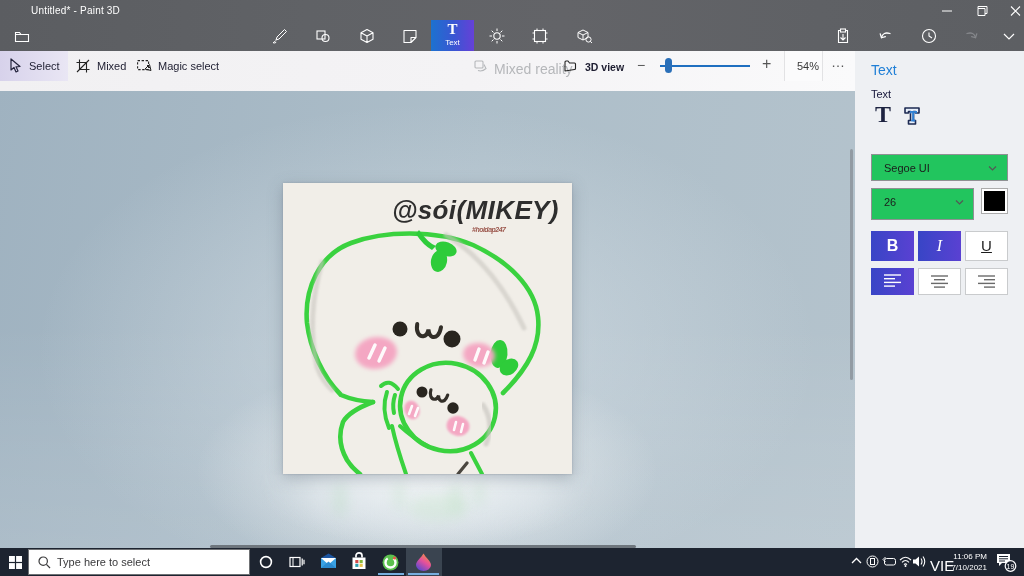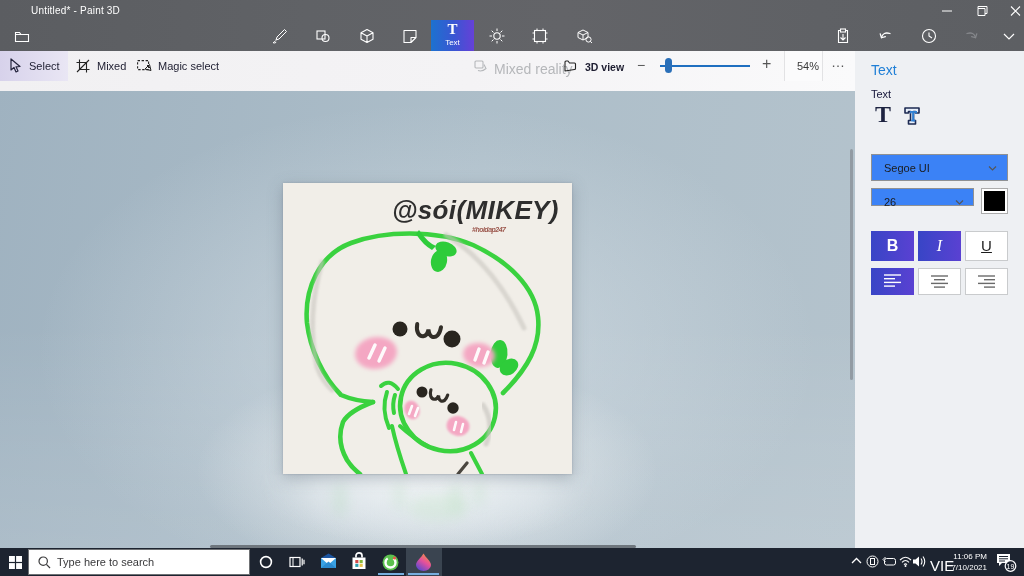--- a/index.html
+++ b/index.html
@@ -45,21 +45,21 @@
     background:linear-gradient(90deg,#f1f0f2 0%, #f4f3f5 55%, #fafafb 100%); }
   #selbtn { position:absolute; left:0; top:0; width:68px; height:30px;
     background:linear-gradient(90deg,#d7d2eb, #e9e6f4); }
   .rlabel { position:absolute; top:9px; font-size:11px; color:#1d1d30; }
   .rgrey { color:#b5b7ba; }
 
   
   #panel { position:absolute; left:855px; top:51px; width:169px; height:497px; background:#eef0f3; }
   #panel .head { position:absolute; left:16px; top:11px; font-size:14px; color:#1f7fd6; }
   #panel .sub { position:absolute; left:16px; top:37px; font-size:11px; color:#16163a; }
-  .dd { position:absolute; background:#3b82f6; border:1px solid #8f9193; color:#1c1c1c; font-size:11px; }
+  .dd { position:absolute; background:#22c55e; border:1px solid #8f9193; color:#1c1c1c; font-size:11px; }
   .dd .tx { position:absolute; left:12px; top:7px; }
   .chev { position:absolute; width:9px; height:9px; }
   .btn { position:absolute; width:43px; height:30px; text-align:center; }
   .btn.blue { background:linear-gradient(90deg,#3845c6,#5a41d2); color:#fff; }
   .btn.white { background:#fff; border:1px solid #c9cbcd; color:#1c1c1c; }
 
   
   #taskbar { position:absolute; left:0; top:548px; width:1024px; height:28px; background:#1d2430; }
   #search { position:absolute; left:28px; top:1px; width:222px; height:26px; background:#ffffff; border:1px solid #6f7174; }
   #search .ph { position:absolute; left:28px; top:6px; font-size:11px; color:#39393b; }
@@ -299,21 +299,21 @@
     <svg class="abs" style="left:47px;top:54px" width="22" height="22" viewBox="0 0 22 22">
       <path d="M3,3 h14 v5 h-3.5 v-1.5 h-2 v9 h2 v3.5 h-7 v-3.5 h2 v-9 h-2 v1.5 h-3.5 Z" fill="#e8f0fb" stroke="#1d2a52" stroke-width="1.6" stroke-linejoin="round"></path>
       <path d="M8,6 h7 v2.5 h-1.8 v-0.8 h-1 v7 h1 v1.8 h-4 v-1.8 h1 v-7 h-1 v0.8 h-1.2 Z" fill="#2f7fd3" stroke="none"></path>
     </svg>
     <div class="dd" style="left:16px;top:103px;width:137px;height:27px">
         <span class="tx">Segoe UI</span>
       <svg class="chev" style="right:10px;top:9px" viewBox="0 0 9 9">
           <path d="M1,2.5 L4.5,6 L8,2.5" stroke="#555" stroke-width="1.1" fill="none"></path>
         </svg>
     </div>
-    <div class="dd" style="left:16px;top:137px;width:103px;height:18px">
+    <div class="dd" style="left:16px;top:137px;width:103px;height:32px">
         <span class="tx">26</span>
       <svg class="chev" style="right:9px;top:9px" viewBox="0 0 9 9">
           <path d="M1,2.5 L4.5,6 L8,2.5" stroke="#555" stroke-width="1.1" fill="none"></path>
         </svg>
     </div>
     <div class="abs" style="left:126px;top:137px;width:27px;height:26px;background:#fff;border:1px solid #ababab">
         <div class="abs" style="left:2px;top:2px;right:2px;bottom:2px;background:#000"></div>
       </div>
     <div class="btn blue" style="left:16px;top:180px;font-weight:bold;font-size:16px;line-height:30px">B</div>
     <div class="btn blue" style="left:63px;top:180px;font-style:italic;font-family:'Liberation Serif',serif;font-size:16px;line-height:29px">I</div>
@@ -358,21 +358,21 @@
           <rect x="7.1" y="0" width="5.9" height="5.9"></rect>
           <rect x="0" y="7.1" width="5.9" height="5.9"></rect>
           <rect x="7.1" y="7.1" width="5.9" height="5.9"></rect>
         </g>
       </svg>
     <div id="search">
       <svg class="abs" style="left:9px;top:6px" width="13" height="13" viewBox="0 0 13 13">
           <circle cx="5.2" cy="5.2" r="4.2" stroke="#3a3a3c" stroke-width="1.2" fill="none"></circle>
           <path d="M8.4,8.4 L12,12" stroke="#3a3a3c" stroke-width="1.2"></path>
         </svg>
-      <div class="ph">Type here to search</div>
+      <div class="ph">Type here to select</div>
     </div>
 
     <svg class="abs" style="left:259px;top:7px" width="14" height="14" viewBox="0 0 14 14">
         <circle cx="7" cy="7" r="5.4" stroke="#fff" stroke-width="1.6" fill="none"></circle>
       </svg>
 
     <svg class="abs" style="left:289px;top:7px" width="16" height="14" viewBox="0 0 16 14">
         <rect x="1" y="2.5" width="10" height="9" stroke="#fff" stroke-width="1.2" fill="none"></rect>
         <path d="M13.2,3.5 V10.5 M15,4.8 V9.2" stroke="#fff" stroke-width="1.2"></path>
         <path d="M4,2.5 V11.5" stroke="#fff" stroke-width="1"></path>

